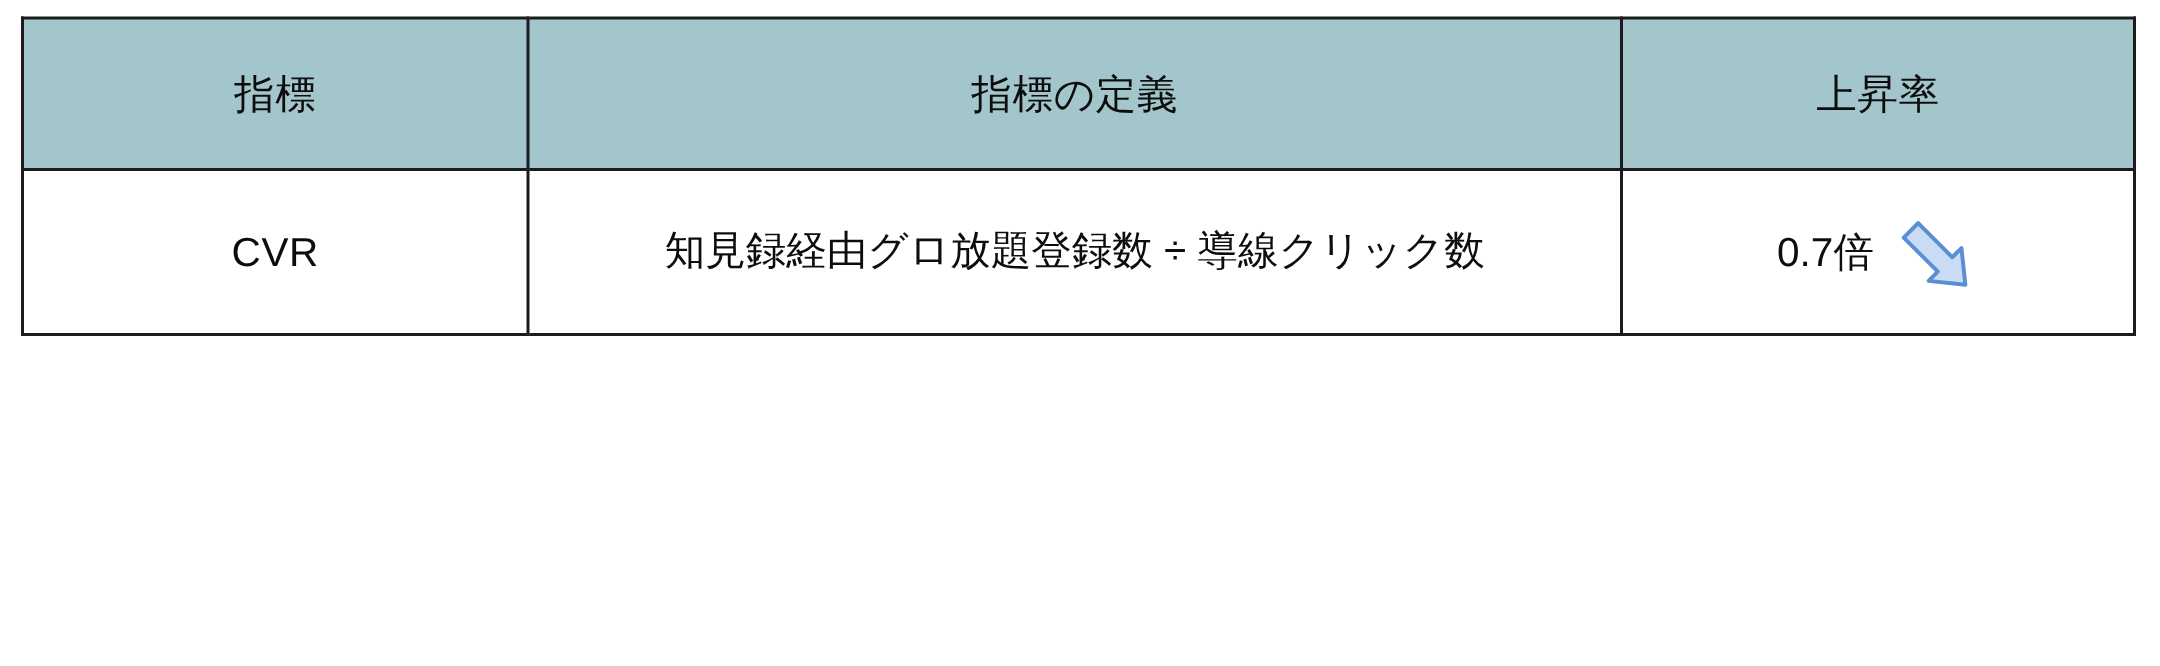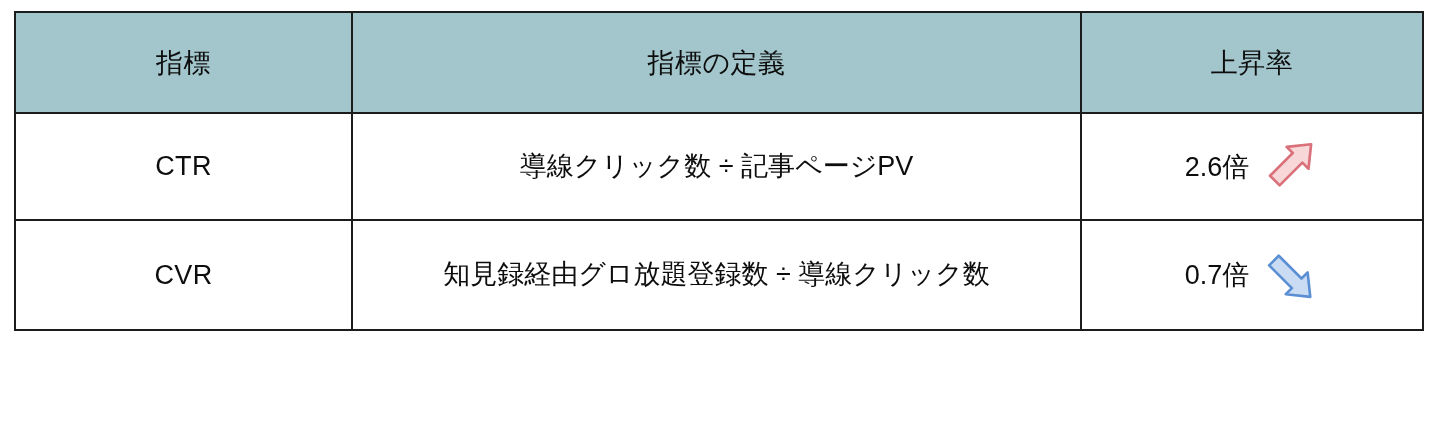--- a/index.html
+++ b/index.html
@@ -119,34 +119,20 @@
     <thead>
       <tr>
         <th>指標</th>
         <th>指標の定義</th>
         <th>上昇率</th>
       </tr>
     </thead>
 
     <tbody>
 
-      <tr>
-        <td class="cell-metric">CTR</td>
-        <td class="cell-definition">
-          <span class="def-line">導線クリック数 ÷ 記事ページPV</span>
-        </td>
-        <td>
-          <div class="growth-wrap">
-            <span class="growth-value">2.6倍</span>
-            <svg class="arrow-icon" viewBox="0 0 64 64">
-              <polygon points="8,42 34,16 27,9 55,6 52,34 45,27 19,53" fill="#f7d7d7" stroke="#d9707a" stroke-width="3" stroke-linejoin="round"></polygon>
-            </svg>
-          </div>
-        </td>
-      </tr>
 
       <tr>
         <td class="cell-metric">CVR</td>
         <td class="cell-definition">
           <span class="def-line">知見録経由グロ放題登録数 ÷ 導線クリック数</span>
         </td>
         <td>
           <div class="growth-wrap">
             <span class="growth-value">0.7倍</span>
             <svg class="arrow-icon" viewBox="0 0 64 64">

